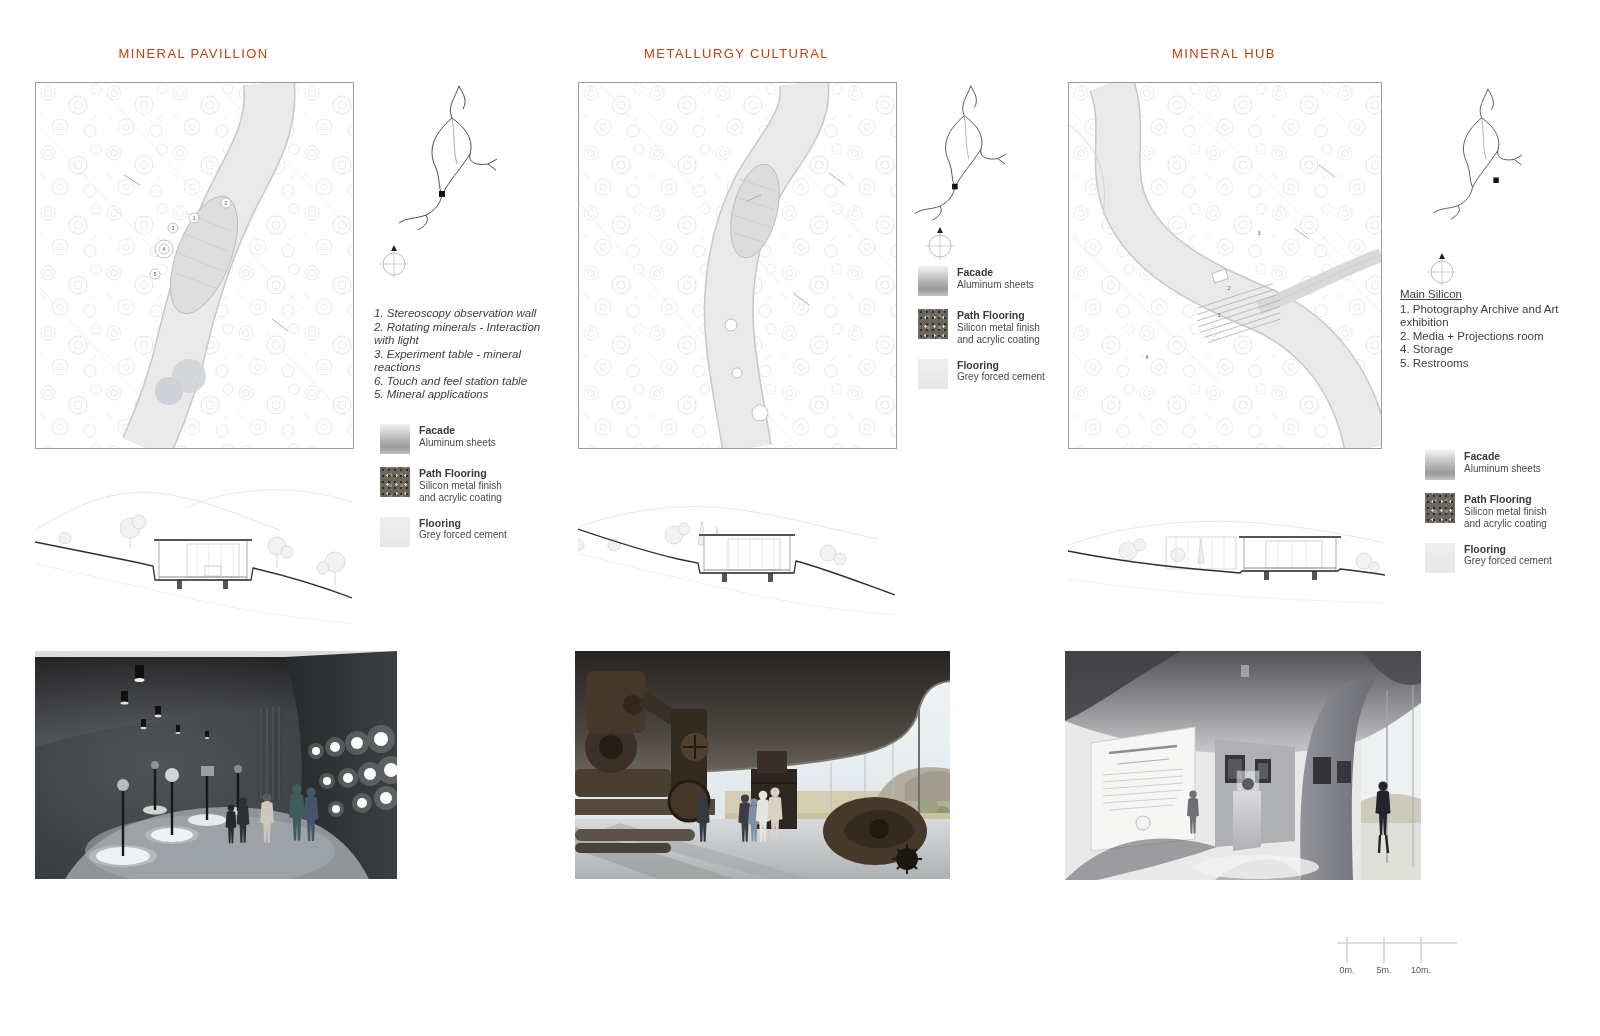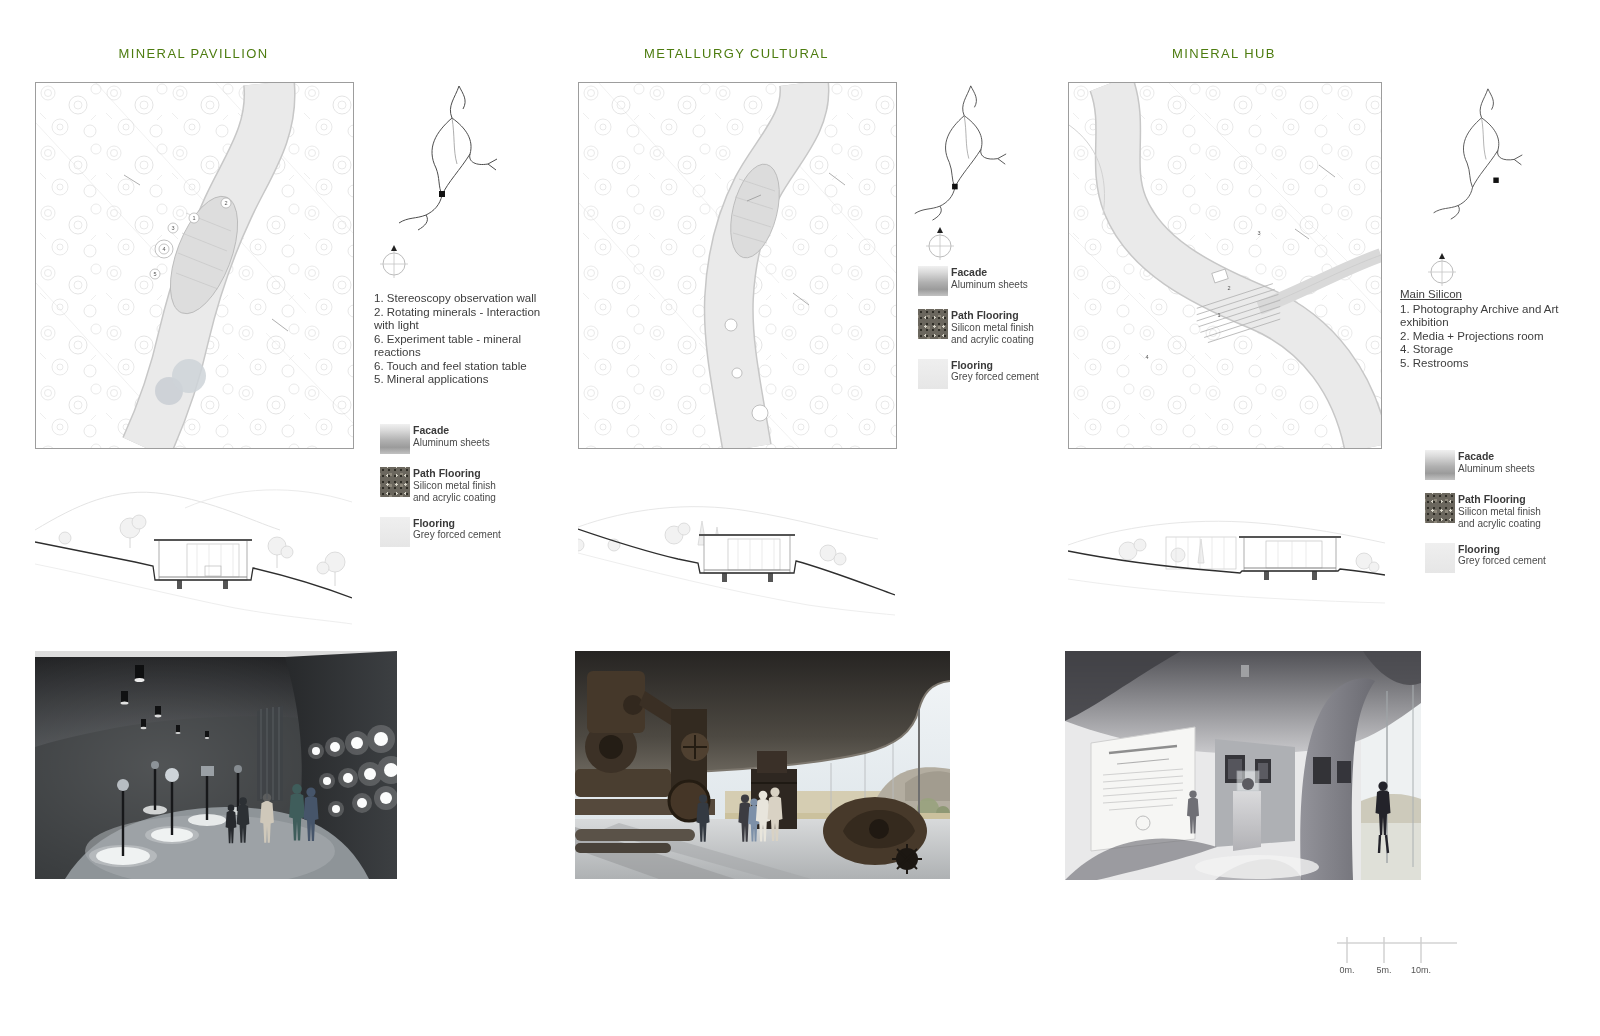--- a/index.html
+++ b/index.html
@@ -1,39 +1,39 @@
 <!DOCTYPE html>
 <html><head>
 <meta charset="utf-8">
 <style>
   html,body{margin:0;padding:0;background:#ffffff;}
   #board{
     position:relative;width:1600px;height:1036px;background:#ffffff;overflow:hidden;
     font-family:"Liberation Sans", sans-serif;color:#3a3a3a;
   }
   .col-title{
-    position:absolute;top:46px;font-size:13px;letter-spacing:1.4px;color:#4d7c0f;
+    position:absolute;top:46px;font-size:13px;letter-spacing:1.4px;color:#c2410c;
     text-align:center;font-weight:normal;
   }
   .t1{left:35px;width:317px;} .t2{left:578px;width:317px;} .t3{left:1068px;width:312px;}
   .plan{position:absolute;top:82px;height:365px;background:#fff;border:1px solid #9d9d9d;}
   .p1{left:35px;width:317px;} .p2{left:578px;width:317px;} .p3{left:1068px;width:312px;}
   .plan svg{display:block;width:100%;height:100%;}
   .locator{position:absolute;top:84px;}
   .lc1{left:395px;} .lc2{left:910px;} .lc3{left:1430px;}
   .compass{position:absolute;}
   .cp1{left:380px;top:244px;} .cp2{left:926px;top:226px;} .cp3{left:1428px;top:252px;}
   .program{position:absolute;font-size:11.5px;line-height:1.18;color:#3d3d3d;}
-  .pr1{left:374px;top:292px;width:172px;}
+  .pr1{left:374px;top:307px;width:172px;font-style:italic;}
   .pr3{left:1400px;top:288px;width:160px;}
   .prog-heading{text-decoration:underline;margin-bottom:1px;}
   .prog-group{margin-bottom:13px;}
   .legend{position:absolute;}
   .lg1{left:380px;top:424px;} .lg2{left:918px;top:266px;} .lg3{left:1425px;top:450px;}
-  .legend-entry{display:flex;gap:3px;margin-bottom:13px;align-items:flex-start;}
+  .legend-entry{display:flex;gap:9px;margin-bottom:13px;align-items:flex-start;}
   .swatch{width:30px;height:30px;flex:0 0 30px;}
   .sw-facade{background:linear-gradient(180deg,#f0f0f0 0%,#d9d9d9 22%,#b0b0b0 55%,#9b9b9b 78%,#c2c2c2 100%);}
   .sw-path{
     background-color:#6b675e;
     background-image:radial-gradient(#2f2d26 1px, transparent 1.6px),
                      radial-gradient(#d9d6c9 1px, transparent 1.4px),
                      radial-gradient(#8d887b 1.4px, transparent 2px);
     background-size:6px 6px,9px 9px,11px 11px;
     background-position:0 0,3px 4px,5px 2px;
   }
@@ -281,21 +281,21 @@
       <circle cx="14" cy="20" r="11" fill="none" stroke="#b3b3b3" stroke-width="0.9"></circle>
       <line x1="14" y1="6" x2="14" y2="34" stroke="#c4c4c4" stroke-width="0.8"></line>
       <line x1="0" y1="20" x2="28" y2="20" stroke="#c4c4c4" stroke-width="0.8"></line>
       <path d="M14,1 L11,7 L17,7 Z" fill="#222"></path>
     </svg>
   </div>
 
   <div class="program pr1">
     <div class="prog-line">1. Stereoscopy observation wall</div>
     <div class="prog-line">2. Rotating minerals - Interaction with light</div>
-    <div class="prog-line">6. Experiment table - mineral reactions</div>
+    <div class="prog-line">3. Experiment table - mineral reactions</div>
     <div class="prog-line">6. Touch and feel station table</div>
     <div class="prog-line">5. Mineral applications</div>
   </div>
 
   <div class="program pr3">
     <div class="prog-group">
       <div class="prog-heading">Main Silicon</div>
       <div class="prog-line">1. Photography Archive and Art exhibition</div>
       <div class="prog-line">2. Media + Projections room</div>
       <div class="prog-line">4. Storage</div>

